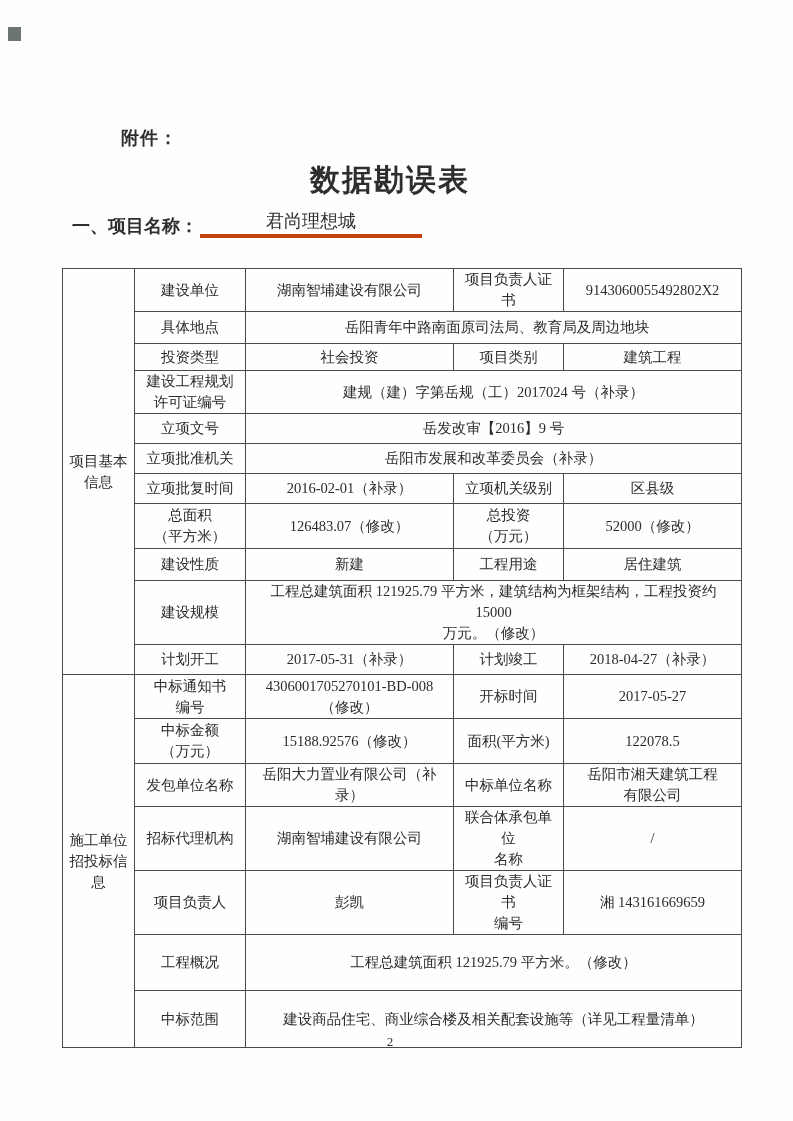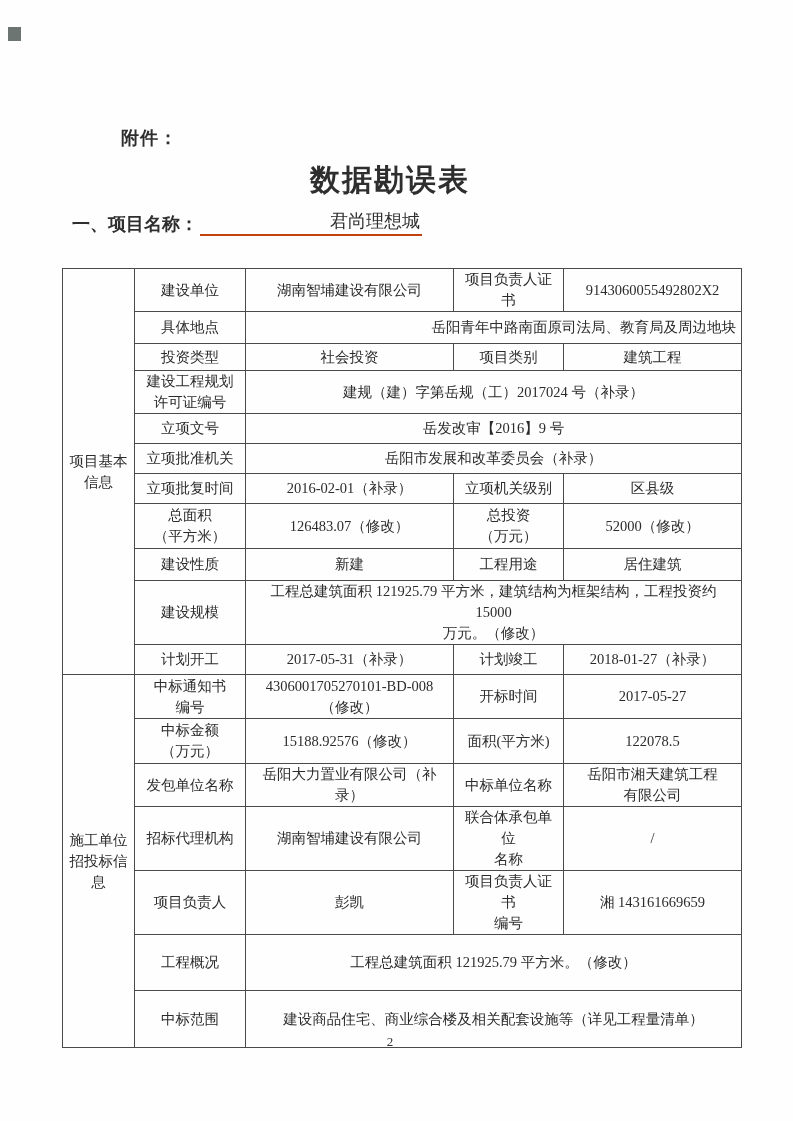--- a/index.html
+++ b/index.html
@@ -33,22 +33,22 @@
     position: absolute; left: 72px; top: 209px;
     font-size: 18px; white-space: nowrap;
   }
   .head-line2 {
     position: absolute; left: 96px; top: 237px;
     font-size: 18px; white-space: nowrap;
   }
   .head-label { font-weight: 700; font-family: Liberation Serif, serif; }
   .uline {
     display: inline-block;
-    border-bottom: 2px solid #c2410c;
-    text-align: right;
+    border-bottom: 4px solid #c2410c;
+    text-align: center;
     font-weight: 400;
     padding: 0 2px 1px 2px;
     vertical-align: bottom;
   }
   .uline.name { width: 218px; margin-left: 2px; }
   .uline.code { width: 222px; margin-left: 2px; }
   .errata-table {
     position: absolute; left: 62px; top: 268px;
     border-collapse: collapse; table-layout: fixed;
     width: 679px;
@@ -99,21 +99,21 @@
       <tr class="h32">
         <td rowspan="11">项目基本
 信息</td>
         <td>建设单位</td>
         <td>湖南智埔建设有限公司</td>
         <td>项目负责人证书</td>
         <td>9143060055492802X2</td>
       </tr>
       <tr class="h32">
         <td>具体地点</td>
-        <td colspan="3" style="text-align:right;padding-left:12px">岳阳青年中路南面原司法局、教育局及周边地块</td>
+        <td colspan="3" style="text-align:center;padding-left:12px">岳阳青年中路南面原司法局、教育局及周边地块</td>
       </tr>
       <tr class="h39">
         <td>投资类型</td>
         <td>社会投资</td>
         <td>项目类别</td>
         <td>建筑工程</td>
       </tr>
       <tr class="h40">
         <td>建设工程规划
 许可证编号</td>
@@ -149,21 +149,21 @@
       </tr>
       <tr class="h60">
         <td>建设规模</td>
         <td colspan="3">工程总建筑面积 121925.79 平方米，建筑结构为框架结构，工程投资约 15000
 万元。（修改）</td>
       </tr>
       <tr class="h30">
         <td>计划开工</td>
         <td>2017-05-31（补录）</td>
         <td>计划竣工</td>
-        <td>2018-01-27（补录）</td>
+        <td>2018-04-27（补录）</td>
       </tr>
       <tr class="h44">
         <td rowspan="7">施工单位
 招投标信
 息</td>
         <td>中标通知书
 编号</td>
         <td>4306001705270101-BD-008
 （修改）</td>
         <td>开标时间</td>

